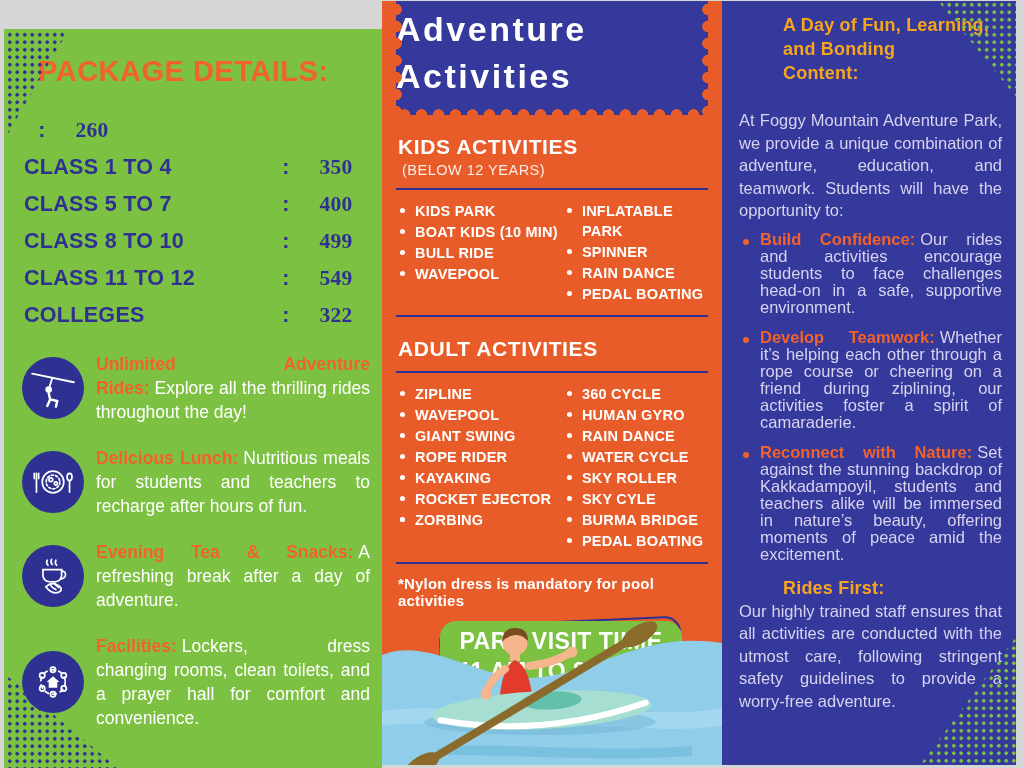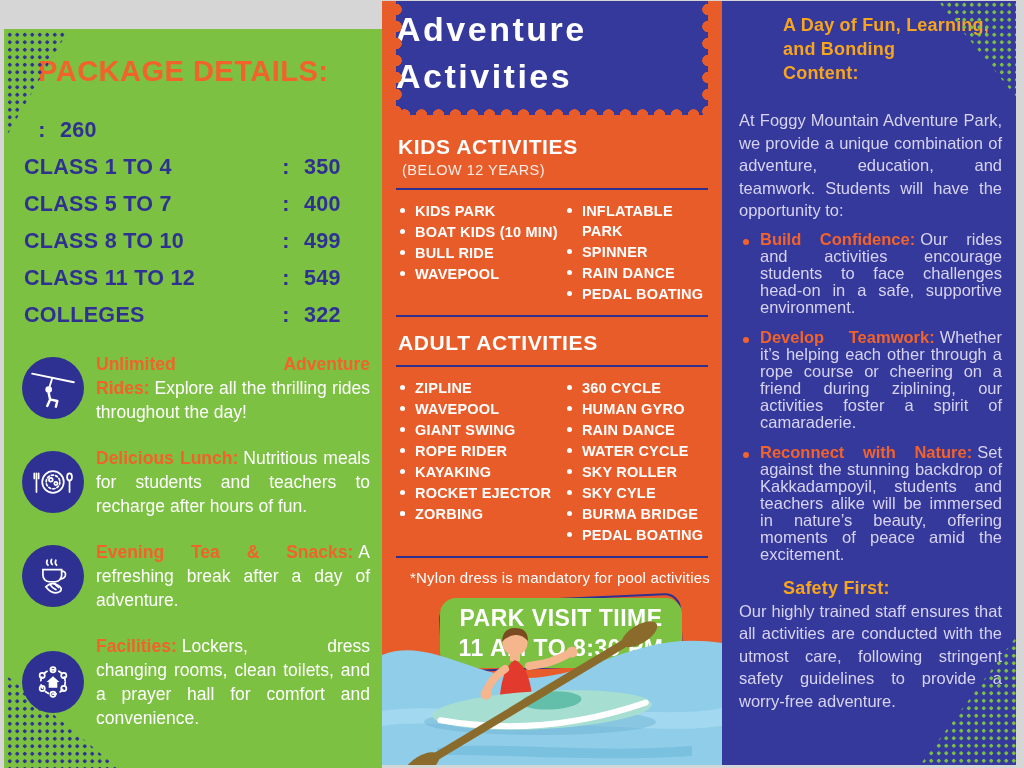--- a/index.html
+++ b/index.html
@@ -22,21 +22,21 @@
   .dots-bl{--dotc:var(--navy);left:2px;bottom:0;width:142px;height:118px;clip-path:polygon(0 0,0 100%,100% 100%);}
   .dots-tr{--dotc:var(--green);right:0;top:0;width:78px;height:96px;clip-path:polygon(0 0,100% 0,100% 100%);}
   .dots-br{--dotc:var(--green);right:0;bottom:0;width:96px;height:128px;clip-path:polygon(100% 0,100% 100%,0 100%);}
 
   
   .pkg-title{color:var(--orange-text);font-size:29px;font-weight:bold;letter-spacing:.5px;padding-left:16px;margin-bottom:30px;}
   .price-table{padding:0 4px 0 2px;}
   .price-row{display:flex;align-items:baseline;color:var(--navy);font-weight:bold;font-size:21.5px;margin-bottom:12px;letter-spacing:.3px;}
   .p-label{flex:1;}
   .p-colon{width:36px;text-align:center;}
-  .p-value{width:64px;text-align:left;}
+  .p-value{width:64px;text-align:center;font-family:Liberation Serif, serif;}
   .features{margin-top:24px;}
   .feature{display:flex;align-items:center;gap:12px;margin-bottom:22px;padding-right:2px;}
   .f-icon{flex:0 0 62px;width:62px;height:62px;border-radius:50%;background:var(--navy);display:flex;align-items:center;justify-content:center;}
   .f-icon svg{width:46px;height:46px;}
   .f-text{color:var(--white);font-size:17.5px;line-height:24px;text-align:justify;}
   .lead{color:var(--orange-text);font-weight:bold;margin-right:5px;}
 
   
   .stamp{position:relative;background:var(--blue-panel);height:114px;margin:0 2px;}
   .stamp::before{content:"";position:absolute;left:0;top:0;bottom:0;width:11px;
@@ -51,21 +51,21 @@
   .stamp h2{color:var(--white);text-align:left;font-size:34px;font-weight:bold;letter-spacing:2.5px;line-height:1.38;padding-top:5px;}
   .sec-title{color:var(--white);font-size:21px;font-weight:bold;letter-spacing:.6px;margin-top:20px;padding-left:4px;}
   .sec-sub{display:block;color:rgba(255,255,255,.88);font-size:14.5px;letter-spacing:.5px;font-weight:normal;margin-top:3px;padding-left:4px;}
   .rule{border-top:2px solid var(--navy);margin:10px 2px 11px 2px;}
   .act-cols{display:flex;padding-left:4px;}
   .act-cols ul{list-style:none;}
   .act-cols ul:first-child{flex:1.07;}
   .act-cols ul:last-child{flex:.93;}
   .act-cols li{position:relative;color:var(--white);font-weight:bold;font-size:14.5px;line-height:20px;margin-bottom:1px;padding-left:17px;letter-spacing:.2px;}
   .act-cols li::before{content:"";position:absolute;left:2px;top:7px;width:5px;height:5px;border-radius:50%;background:var(--white);}
-  .footnote{color:var(--white);font-weight:normal;font-size:15px;margin:9px 0 12px 4px;letter-spacing:.2px;text-align:right;}
+  .footnote{color:var(--white);font-weight:bold;font-size:15px;margin:9px 0 12px 4px;letter-spacing:.2px;}
   .visit-badge{position:relative;width:242px;height:70px;margin:2px auto 0 46px;}
   .badge-outline{position:absolute;inset:0;border:2.5px solid var(--navy);border-radius:16px;transform:rotate(-2.6deg);}
   .badge-green{position:absolute;inset:0;background:var(--green);border-radius:16px;display:flex;flex-direction:column;align-items:center;justify-content:center;}
   .badge-green span{display:block;color:var(--white);font-weight:bold;font-size:23px;letter-spacing:.5px;line-height:30px;}
   .kayak-wrap{position:absolute;left:0;right:0;bottom:0;height:150px;}
   .kayak-wrap svg{width:100%;height:100%;display:block;}
 
   
   .r-head{color:var(--yellow);font-weight:bold;font-size:18px;line-height:24px;letter-spacing:.2px;margin-left:44px;}
   .r-head span{display:block;}
@@ -211,21 +211,21 @@
       </ul>
       <ul>
         <li>INFLATABLE PARK</li>
         <li>SPINNER</li>
         <li>RAIN DANCE</li>
         <li>PEDAL BOATING</li>
       </ul>
     </div>
     <div class="rule"></div>
 
-    <h3 class="sec-title" style="margin-top:14px;">ADULT ACTIVITIES</h3>
+    <h3 class="sec-title" style="margin-top:20px;">ADULT ACTIVITIES</h3>
     <div class="rule"></div>
 
     <div class="act-cols">
       <ul>
         <li>ZIPLINE</li>
         <li>WAVEPOOL</li>
         <li>GIANT SWING</li>
         <li>ROPE RIDER</li>
         <li>KAYAKING</li>
         <li>ROCKET EJECTOR</li>
@@ -303,17 +303,17 @@
         <span class="lead">Build Confidence:</span><span>Our rides and activities encourage students to face challenges head-on in a safe, supportive environment.</span>
       </li>
       <li>
         <span class="lead">Develop Teamwork:</span><span>Whether it’s helping each other through a rope course or cheering on a friend during ziplining, our activities foster a spirit of camaraderie.</span>
       </li>
       <li>
         <span class="lead">Reconnect with Nature:</span><span>Set against the stunning backdrop of Kakkadampoyil, students and teachers alike will be immersed in nature’s beauty, offering moments of peace amid the excitement.</span>
       </li>
     </ul>
 
-    <h3 class="r-head safety-title">Safety First:</h3>
+    <h3 class="r-head safety-title">Rides First:</h3>
     <p class="r-body">Our highly trained staff ensures that all activities are conducted with the utmost care, following stringent safety guidelines to provide a worry-free adventure.</p>
   </section>
 
 </div>
 
 </body></html>

